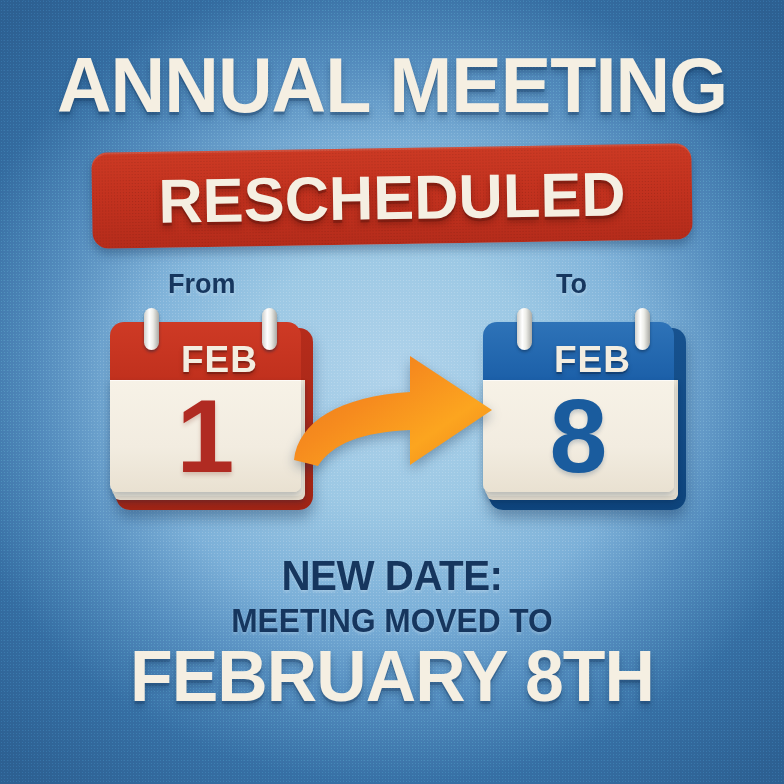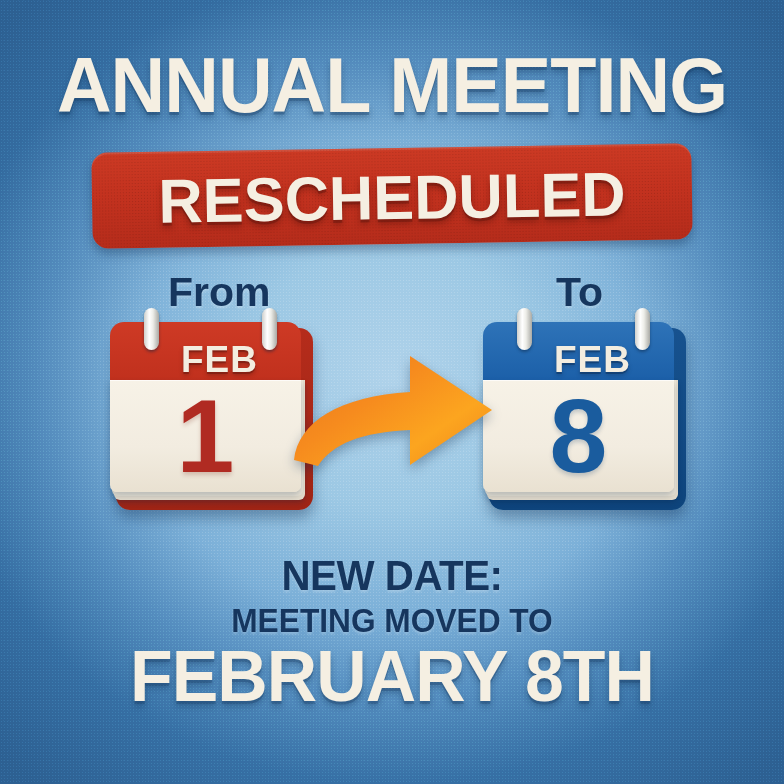--- a/index.html
+++ b/index.html
@@ -61,21 +61,21 @@
   #banner-text{
     position:absolute;inset:0;display:flex;align-items:center;justify-content:center;
     font-size:62px;font-weight:bold;color:#F5EFE2;
     font-family:"Liberation Sans Narrow","Liberation Sans",sans-serif;
     letter-spacing:0px;transform:scaleX(.99) translateY(1px);
     text-shadow:0 3px 0 rgba(110,24,14,.55), 0 5px 6px rgba(90,20,12,.45);
   }
 
   
   .fromto{
-    font-size:41px;font-weight:bold;color:#16365E;
+    font-size:27px;font-weight:bold;color:#16365E;
     text-shadow:0 2px 3px rgba(255,255,255,.28);
   }
   #label-from{top:269px;left:168px;}
   #label-to{top:269px;left:556px;}
 
   
   .cal{width:203px;height:188px;}
   #cal-from{top:322px;left:110px;}
   #cal-to{top:322px;left:483px;}
 

